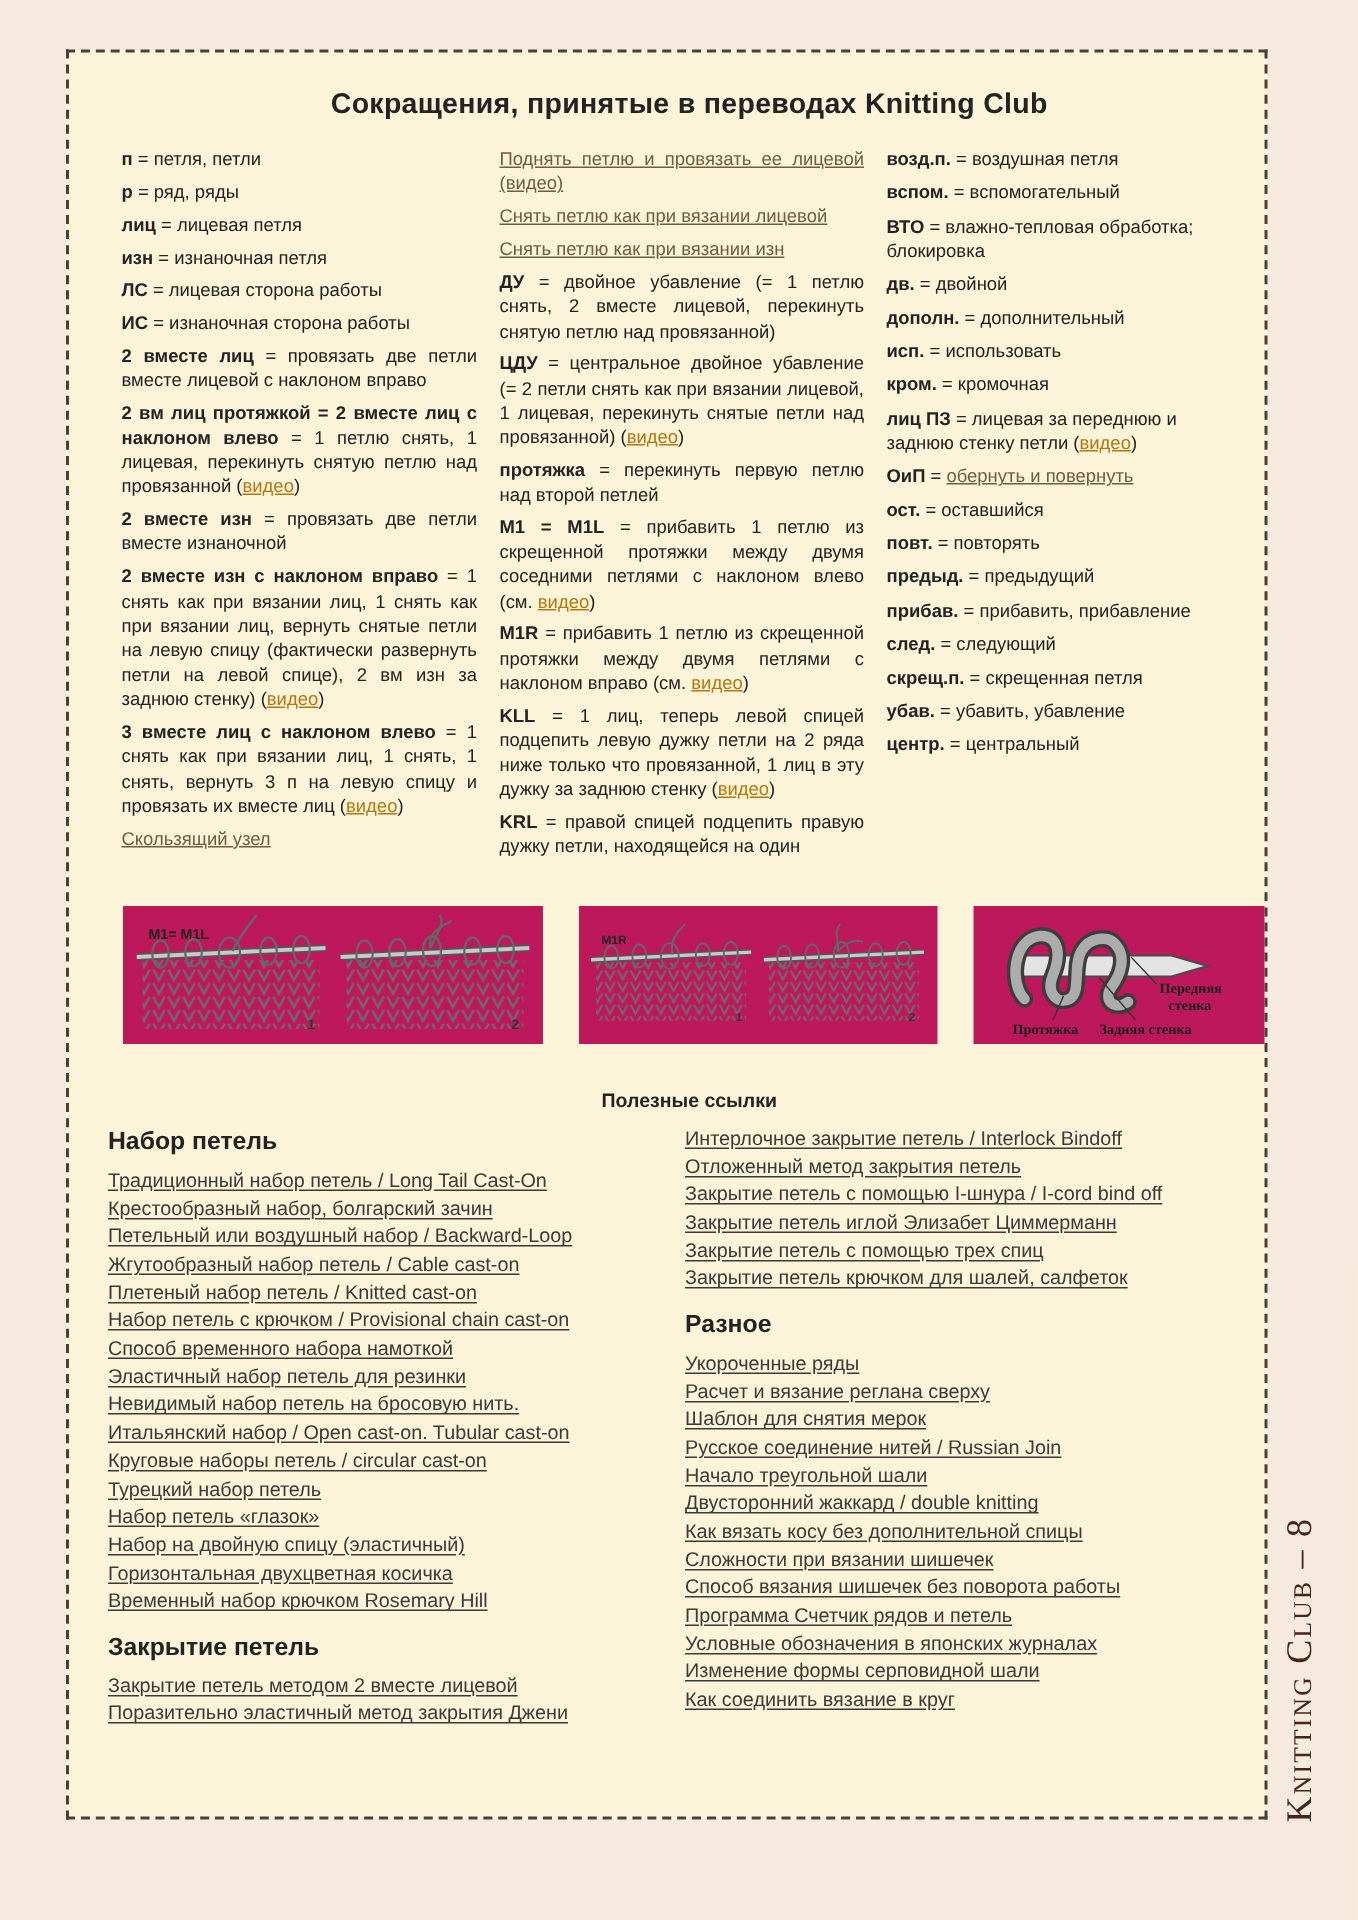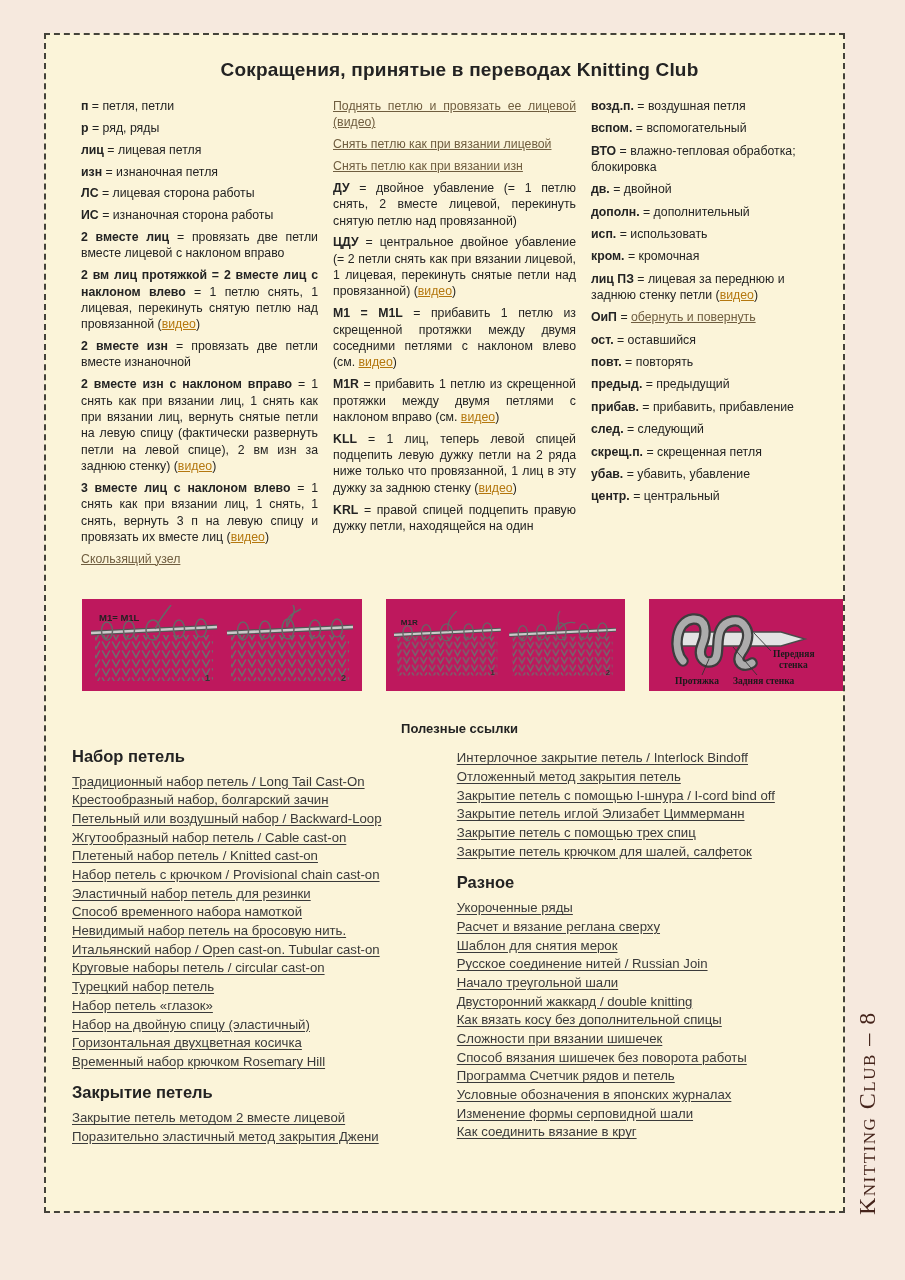--- a/index.html
+++ b/index.html
@@ -39,21 +39,21 @@
     display:flex; align-items:center; justify-content:center;
   }
   .figure.f1 { width:280px; }
   .figure.f2 { width:240px; }
   .figure.f3 { width:194px; }
   .links-title {
     padding-left:30px; text-align:center;
     font-size:13px; font-weight:bold; color:var(--text);
     margin-top:30px;
   }
-  .links-row { display:flex; padding:0 24px 0 26px; gap:12px; margin-top:11px;align-items:center; }
+  .links-row { display:flex; padding:0 24px 0 26px; gap:12px; margin-top:11px; }
   .links-col.left { width:395px; }
   .links-col.right { width:384px; }
   .links-col h3 {
     font-size:16.5px; font-weight:bold; color:var(--text);
     margin:0 0 9px 0;
   }
   .links-col h3 + h3, .links-col a + h3 { margin-top:15px; }
   a.list-link {
     display:block; font-size:13.2px; line-height:13.5px;
     margin-bottom:5.2px; color:var(--link_dark);
@@ -93,20 +93,21 @@
         <p class="entry"><b>2 вместе изн с наклоном вправо</b> = 1 снять как при вязании лиц, 1 снять как при вязании лиц, вернуть снятые петли на левую спицу (фактически развернуть петли на левой спице), 2 вм изн за заднюю стенку) (<a class="lnk video">видео</a>)</p>
         <p class="entry"><b>3 вместе лиц с наклоном влево</b> = 1 снять как при вязании лиц, 1 снять, 1 снять, вернуть 3 п на левую спицу и провязать их вместе лиц (<a class="lnk video">видео</a>)</p>
         <p class="entry"><a class="lnk brown">Скользящий узел</a></p>
       </div>
     <div class="abbr-col c2">
         <p class="entry"><a class="lnk brown">Поднять петлю и провязать ее лицевой (видео)</a></p>
         <p class="entry"><a class="lnk brown">Снять петлю как при вязании лицевой</a></p>
         <p class="entry"><a class="lnk brown">Снять петлю как при вязании изн</a></p>
         <p class="entry"><b>ДУ</b> = двойное убавление (= 1 петлю снять, 2 вместе лицевой, перекинуть снятую петлю над провязанной)</p>
         <p class="entry"><b>ЦДУ</b> = центральное двойное убавление (= 2 петли снять как при вязании лицевой, 1 лицевая, перекинуть снятые петли над провязанной) (<a class="lnk video">видео</a>)</p>
+        <p class="entry"><b>протяжка</b> = перекинуть первую петлю над второй петлей</p>
         <p class="entry"><b>M1 = M1L</b> = прибавить 1 петлю из скрещенной протяжки между двумя соседними петлями с наклоном влево (см. <a class="lnk video">видео</a>)</p>
         <p class="entry"><b>M1R</b> = прибавить 1 петлю из скрещенной протяжки между двумя петлями с наклоном вправо (см. <a class="lnk video">видео</a>)</p>
         <p class="entry"><b>KLL</b> = 1 лиц, теперь левой спицей подцепить левую дужку петли на 2 ряда ниже только что провязанной, 1 лиц в эту дужку за заднюю стенку (<a class="lnk video">видео</a>)</p>
         <p class="entry"><b>KRL</b> = правой спицей подцепить правую дужку петли, находящейся на один</p>
       </div>
     <div class="abbr-col c3">
         <p class="entry"><b>возд.п.</b> = воздушная петля</p>
         <p class="entry"><b>вспом.</b> = вспомогательный</p>
         <p class="entry"><b>ВТО</b> = влажно-тепловая обработка; блокировка</p>
         <p class="entry"><b>дв.</b> = двойной</p>
@@ -218,22 +219,22 @@
 
   <div class="links-row">
     <div class="links-col left">
         <h3>Набор петель</h3>
         <a class="list-link">Традиционный набор петель / Long Tail Cast-On</a>
         <a class="list-link">Крестообразный набор, болгарский зачин</a>
         <a class="list-link">Петельный или воздушный набор / Backward-Loop</a>
         <a class="list-link">Жгутообразный набор петель / Cable cast-on</a>
         <a class="list-link">Плетеный набор петель / Knitted cast-on</a>
         <a class="list-link">Набор петель с крючком / Provisional chain cast-on</a>
+        <a class="list-link">Способ временного набора намоткой</a>
         <a class="list-link">Эластичный набор петель для резинки</a>
-        <a class="list-link">Способ временного набора намоткой</a>
         <a class="list-link">Невидимый набор петель на бросовую нить.</a>
         <a class="list-link">Итальянский набор / Open cast-on. Tubular cast-on</a>
         <a class="list-link">Круговые наборы петель / circular cast-on</a>
         <a class="list-link">Турецкий набор петель</a>
         <a class="list-link">Набор петель «глазок»</a>
         <a class="list-link">Набор на двойную спицу (эластичный)</a>
         <a class="list-link">Горизонтальная двухцветная косичка</a>
         <a class="list-link">Временный набор крючком Rosemary Hill</a>
         <h3>Закрытие петель</h3>
         <a class="list-link">Закрытие петель методом 2 вместе лицевой</a>

